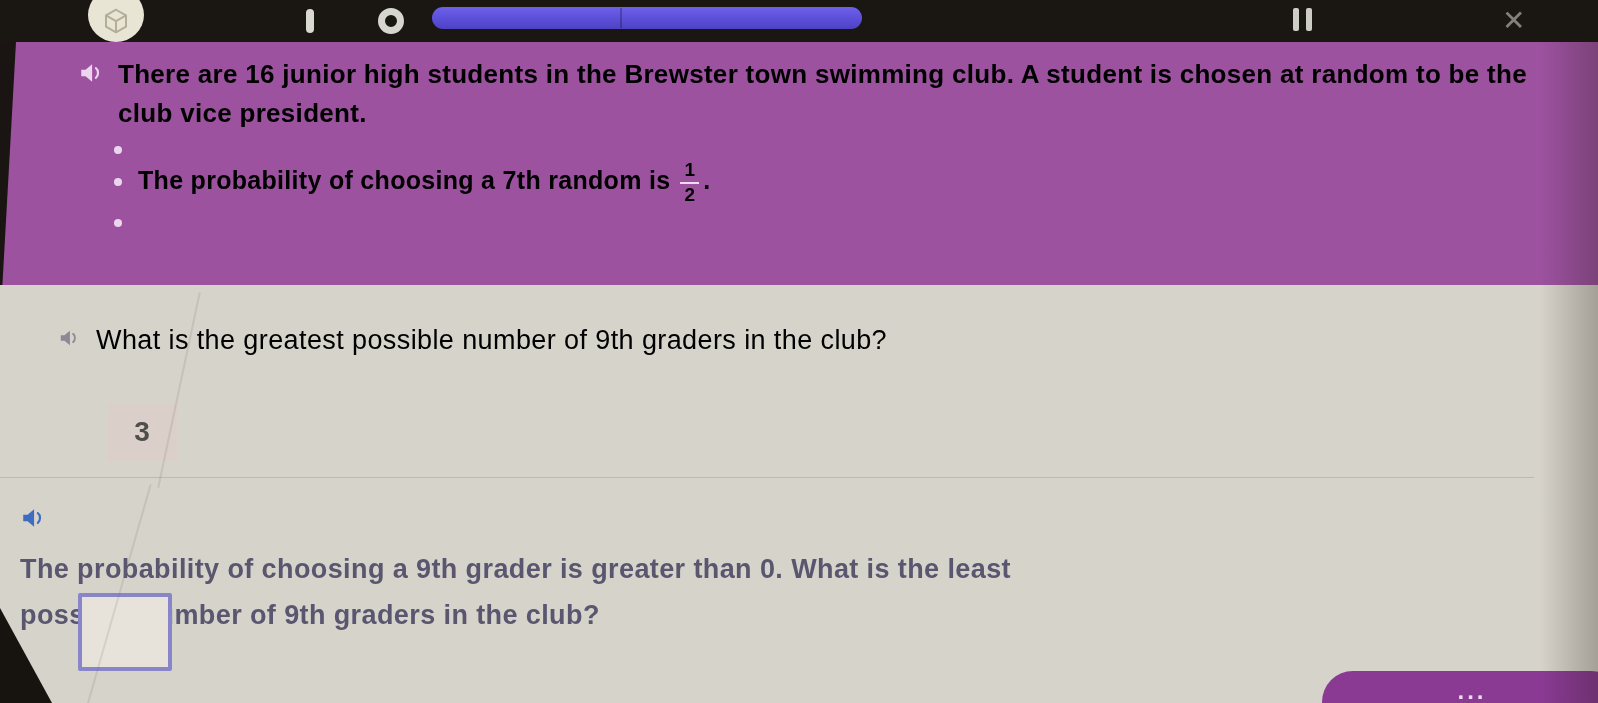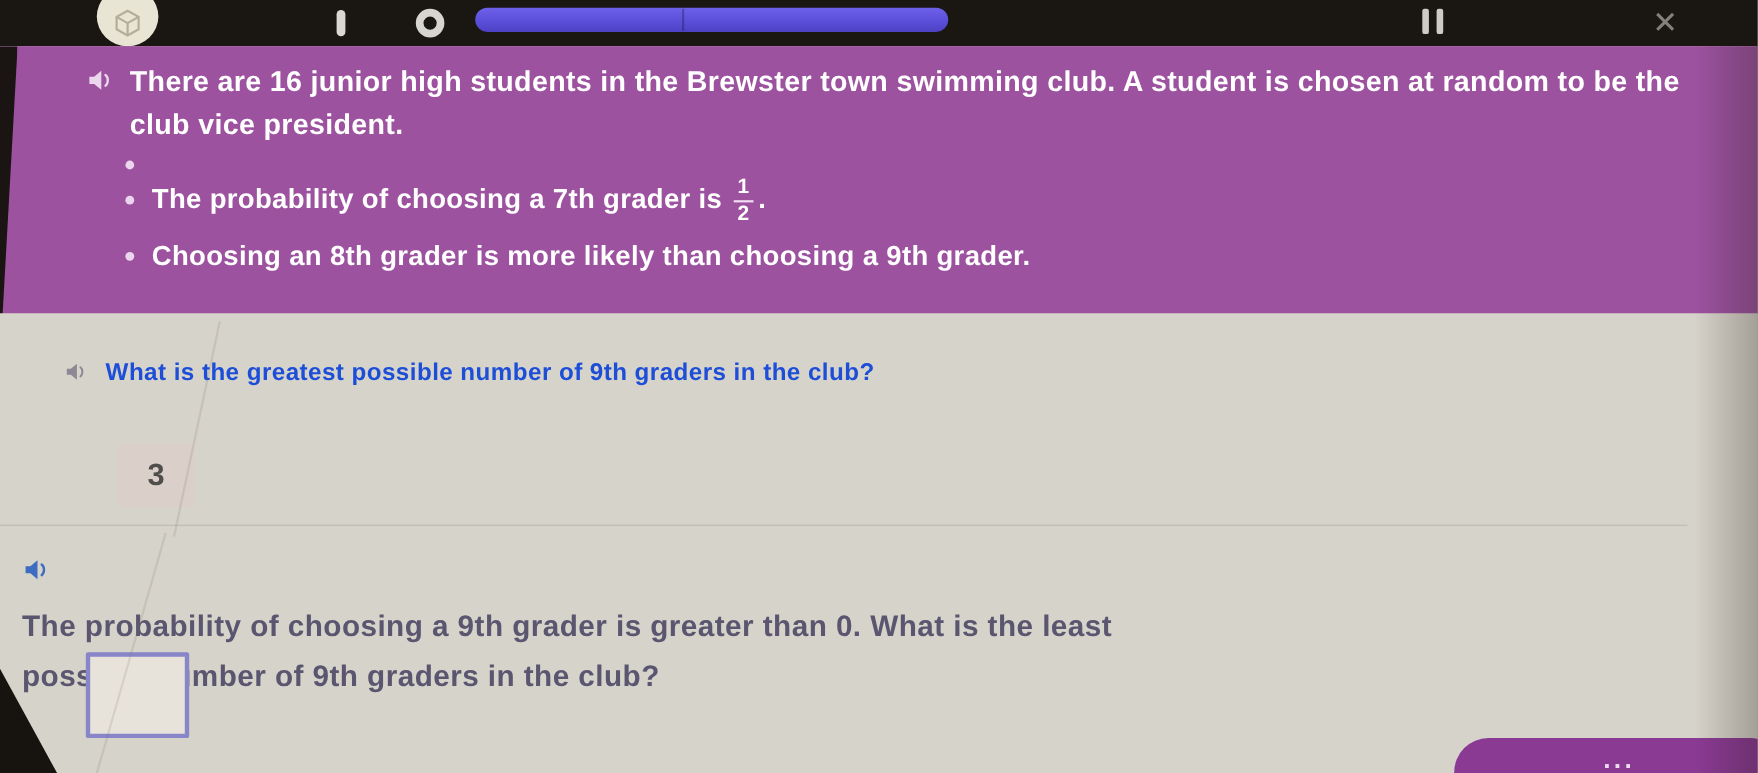--- a/index.html
+++ b/index.html
@@ -16,36 +16,36 @@
   .ring{position:absolute;left:378px;top:8px;width:26px;height:26px;border:7px solid #d6d6cf;
     border-radius:50%;box-sizing:border-box;}
   .progress{position:absolute;left:432px;top:7px;width:430px;height:22px;border-radius:11px;
     background:linear-gradient(180deg,#6d61ea 0%,#5b4fd9 55%,#4d41c4 100%);}
   .progress::after{content:"";position:absolute;left:188px;top:1px;width:2px;height:20px;background:rgba(30,25,70,.35);}
   .pause{position:absolute;left:1293px;top:8px;display:flex;gap:7px;}
   .pause span{display:block;width:6px;height:23px;background:#cdcdc6;border-radius:2px;}
   .close-x{position:absolute;left:1502px;top:1px;font-size:28px;color:#83817a;line-height:40px;}
   
   .banner{position:absolute;left:0;top:42px;width:100%;height:243px;background:#9d52a0;
-    box-sizing:border-box;padding:13px 70px 0 78px;color:#ffffff;}
+    box-sizing:border-box;padding:13px 70px 0 78px;color:#000000;}
   .intro-row{display:flex;gap:14px;}
   .intro-row .spk{flex:0 0 auto;margin-top:5px;}
   .intro-text{max-width:1430px;font-size:26px;font-weight:600;line-height:1.5;letter-spacing:.3px;}
   .bullets{list-style:none;margin:12px 0 0 36px;padding:0;}
   .bullets li{display:flex;align-items:center;gap:16px;margin-top:13px;font-size:25px;font-weight:600;letter-spacing:.3px;}
   .bullets li.tight{margin-top:5px;}
   .dot{flex:0 0 auto;width:8px;height:8px;border-radius:50%;background:#ecd6ee;}
   .frac{display:inline-flex;flex-direction:column;align-items:center;vertical-align:middle;
     margin:0 4px 0 10px;font-size:19px;line-height:1.15;}
   .frac .num{border-bottom:2px solid #f0dcf1;padding:0 4px 1px;}
   
   .content{position:absolute;left:0;top:285px;width:100%;height:418px;background:#d6d3ca;}
   .q-row{position:absolute;display:flex;gap:16px;}
   .q1{left:58px;top:40px;}
-  .q1 .q-text{font-size:22px;font-weight:700;color:#1d4ed8;letter-spacing:.4px;}
+  .q1 .q-text{font-size:27px;font-weight:400;color:#000000;letter-spacing:.4px;}
   .q1 .spk{margin-top:2px;}
   .answer-chip{position:absolute;left:107px;top:118px;width:70px;height:58px;background:#dbcfc9;
     display:flex;align-items:center;justify-content:center;font-size:28px;font-weight:600;color:#504e4a;}
   .divider{position:absolute;left:0;top:192px;width:1534px;height:1px;background:#bdbab0;}
   .q2{left:20px;top:212px;flex-direction:column;}
   .q2 .spk{margin-top:8px;}
   .q2 .q-text{max-width:1080px;font-size:27px;font-weight:600;line-height:1.7;color:#5a5670;letter-spacing:.4px;}
   .answer-box{position:absolute;left:78px;top:308px;width:86px;height:70px;border:4px solid #8885c9;
     background:#e7e3db;border-radius:2px;}
   
@@ -97,29 +97,28 @@
       </span>
       <div class="intro-text">There are 16 junior high students in the Brewster town swimming club. A student is chosen at random to be the club vice president.</div>
     </div>
     <ul class="bullets">
       <li>
         <span class="dot"></span>
       </li>
       <li class="tight">
         <span class="dot"></span>
         <span>
-          <span>The probability of choosing a 7th grader is</span><span class="frac">
+          <span>The probability of choosing a 7th random is</span><span class="frac">
               <span class="num">1</span>
               <span class="den">2</span>
             </span><span>.</span>
         </span>
       </li>
       <li>
         <span class="dot"></span>
-        <span>Choosing an 8th grader is more likely than choosing a 9th grader.</span>
       </li>
     </ul>
   </div>
 
   <div class="content">
 
     <div class="q-row q1">
       <span class="spk">
         <svg width="22" height="22" viewBox="0 0 24 24" fill="#8d8896">
           <path d="M3 9v6h4l6 5V4L7 9H3z"></path>

